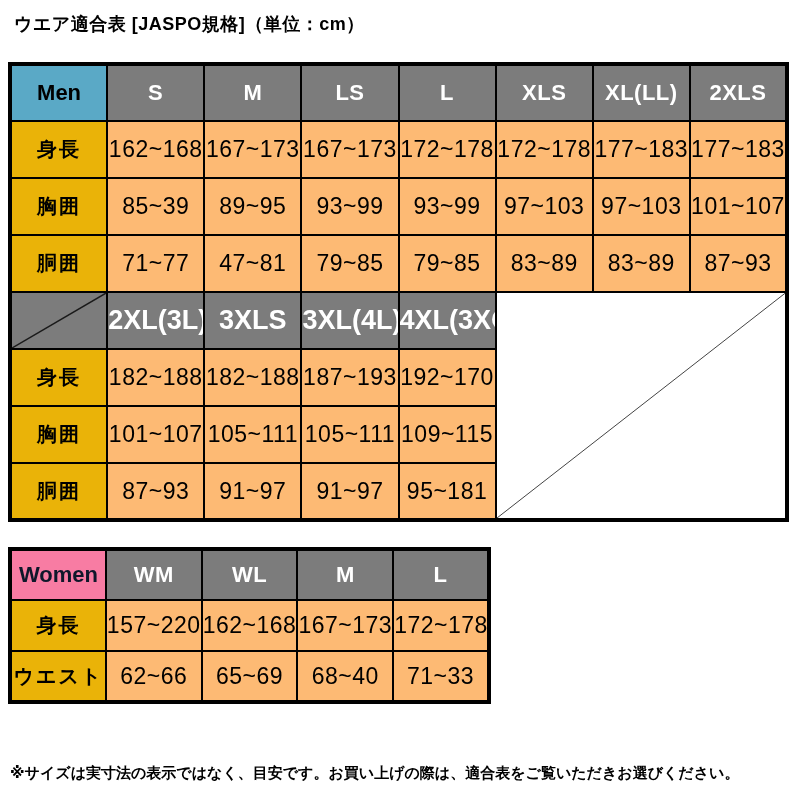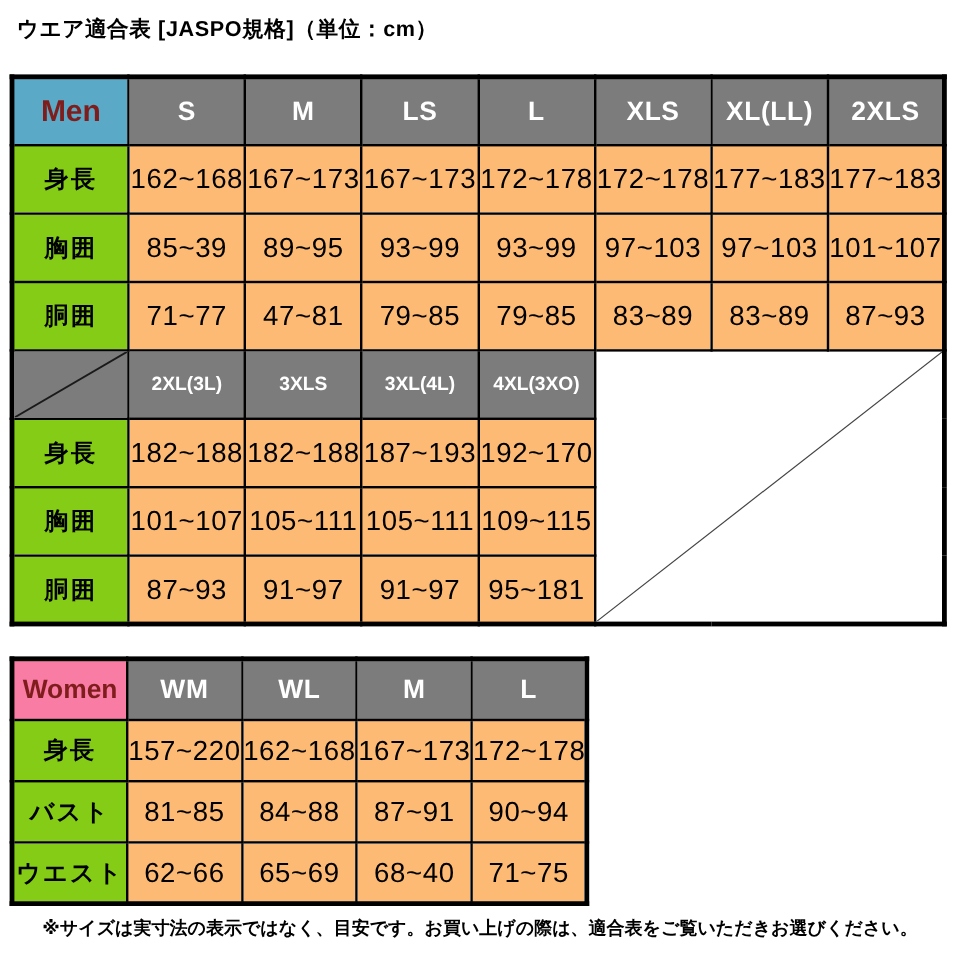--- a/index.html
+++ b/index.html
@@ -14,31 +14,31 @@
   table { border-collapse:collapse; table-layout:fixed; }
   .sizing-table { position:absolute; border:4px solid #000; background:#fff; }
   .men-table   { left:8px;  top:62px;  width:781px; }
   .women-table { left:8px;  top:547px; width:483px; }
   .sizing-table td {
     border:2px solid #000; padding:0;
     text-align:center; vertical-align:middle; overflow:hidden;
   }
   .men-table tr   { height:57px; }
   .women-table tr { height:51px; }
-  .corner-men   { background:#5AA9C6; font-weight:bold; font-size:25px; color:#7f1d1d; }
-  .corner-women { background:#F87CA3; font-weight:bold; font-size:22px; color:#7f1d1d; }
+  .corner-men   { background:#5AA9C6; font-weight:bold; font-size:22px; color:#000000; }
+  .corner-women { background:#F87CA3; font-weight:bold; font-size:22px; color:#0f172a; }
   .size-head    { background:#7C7C7C; color:#ffffff; font-weight:bold; font-size:22px; letter-spacing:0.5px; }
-  .size-head.small { font-size:16px; letter-spacing:0; }
-  .row-label    { background:#84cc16; font-weight:bold; font-size:20px; letter-spacing:2px; }
+  .size-head.small { font-size:27px; letter-spacing:0; }
+  .row-label    { background:#eab308; font-weight:bold; font-size:20px; letter-spacing:2px; }
   .val          { background:#fdba74; font-size:23px; font-weight:500; letter-spacing:0.5px; }
   .diag-cell    { position:relative; }
   .diag-cell svg { position:absolute; left:0; top:0; width:100%; height:100%; display:block; }
   .footer-note {
     position:absolute; left:10px; top:764px; width:780px;
-    font-size:15px; font-weight:bold; white-space:nowrap;text-align:center;
+    font-size:15px; font-weight:bold; white-space:nowrap;
   }
 </style>
 </head>
 <body>
 
 <div class="page-title">ウエア適合表 [JASPO規格]（単位：cm）</div>
 
 <table class="sizing-table men-table">
   <tbody>
       <tr>
@@ -131,29 +131,22 @@
     <td class="size-head">L</td>
   </tr>
   <tr>
     <td class="row-label">身長</td>
     <td class="val">157~220</td>
     <td class="val">162~168</td>
     <td class="val">167~173</td>
     <td class="val">172~178</td>
   </tr>
   <tr>
-    <td class="row-label">バスト</td>
-    <td class="val">81~85</td>
-    <td class="val">84~88</td>
-    <td class="val">87~91</td>
-    <td class="val">90~94</td>
-  </tr>
-  <tr>
     <td class="row-label">ウエスト</td>
     <td class="val">62~66</td>
     <td class="val">65~69</td>
     <td class="val">68~40</td>
-    <td class="val">71~75</td>
+    <td class="val">71~33</td>
   </tr>
 </tbody>
   </table>
 
 <div class="footer-note">※サイズは実寸法の表示ではなく、目安です。お買い上げの際は、適合表をご覧いただきお選びください。</div>
 
 </body></html>

